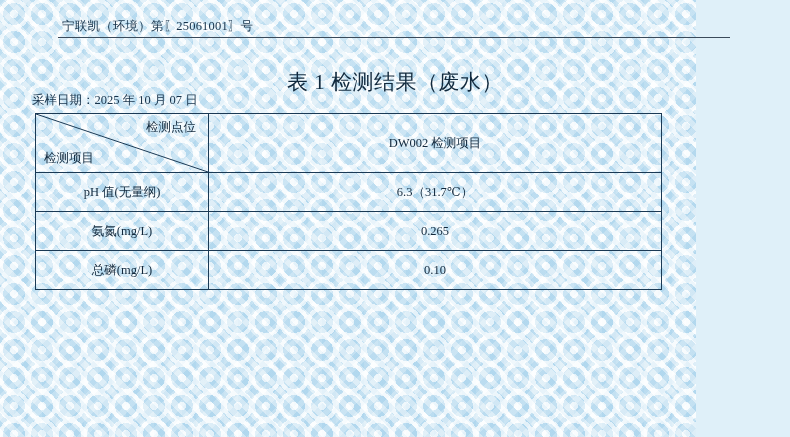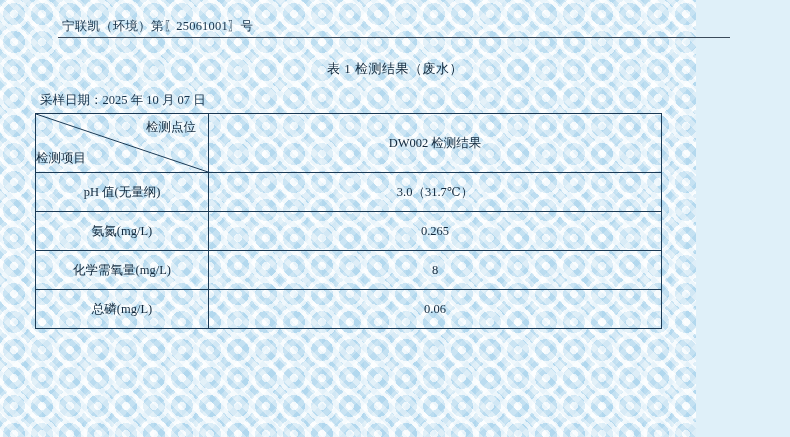--- a/index.html
+++ b/index.html
@@ -53,32 +53,32 @@
   .header-rule {
     position: absolute;
     top: 37px;
     left: 58px;
     width: 672px;
     height: 1px;
     background: #3a4a5a;
   }
   .title {
     position: absolute;
-    top: 60px;
+    top: 68px;
     left: 0;
     width: 790px;
     text-align: center;
-    font-size: 13px;
+    font-size: 21px;
     color: #11293d;
     letter-spacing: 0.5px;
   }
   .sample-date {
     position: absolute;
     top: 92px;
-    left: 40px;
+    left: 32px;
     font-size: 12.5px;
     color: #16324a;
     white-space: nowrap;
   }
   
   table.result {
     position: absolute;
     top: 113px;
     left: 35px;
     width: 625px;
@@ -111,21 +111,21 @@
     position: absolute;
     top: 5px;
     right: 12px;
     font-size: 12.5px;
     white-space: nowrap;
     font-family: Liberation Serif, serif;
   }
   .hdr-bottom {
     position: absolute;
     bottom: 5px;
-    left: 0;
+    left: 8px;
     font-size: 12.5px;
     white-space: nowrap;
   }
   .hdr-value {
     height: 58px;
     font-size: 13px;
   }
   .row-cell { height: 38px; }
   .remark-cell { height: 52px; }
   .remark-text { font-size: 12.5px; }
@@ -148,37 +148,33 @@
         <tr>
           <td class="col-item hdr-cell">
             <span class="diag">
               <svg width="172" height="58" viewBox="0 0 172 58" preserveAspectRatio="none">
                 <line x1="0" y1="0" x2="172" y2="58" stroke="#1b3a55" stroke-width="1"></line>
               </svg>
             </span>
             <span class="hdr-top">检测点位</span>
             <span class="hdr-bottom">检测项目</span>
           </td>
-          <td class="col-value hdr-value">DW002 检测结果</td>
+          <td class="col-value hdr-value">DW002 检测项目</td>
         </tr>
 
         <tr>
           <td class="col-item row-cell">pH 值(无量纲)</td>
-          <td class="col-value row-cell">3.0（31.7℃）</td>
+          <td class="col-value row-cell">6.3（31.7℃）</td>
         </tr>
         <tr>
           <td class="col-item row-cell">氨氮(mg/L)</td>
           <td class="col-value row-cell">0.265</td>
         </tr>
         <tr>
-          <td class="col-item row-cell">化学需氧量(mg/L)</td>
-          <td class="col-value row-cell">8</td>
-        </tr>
-        <tr>
           <td class="col-item row-cell">总磷(mg/L)</td>
-          <td class="col-value row-cell">0.06</td>
+          <td class="col-value row-cell">0.10</td>
         </tr>
 
       </tbody>
     </table>
 
   </div>
 </div>
 
 </body></html>

